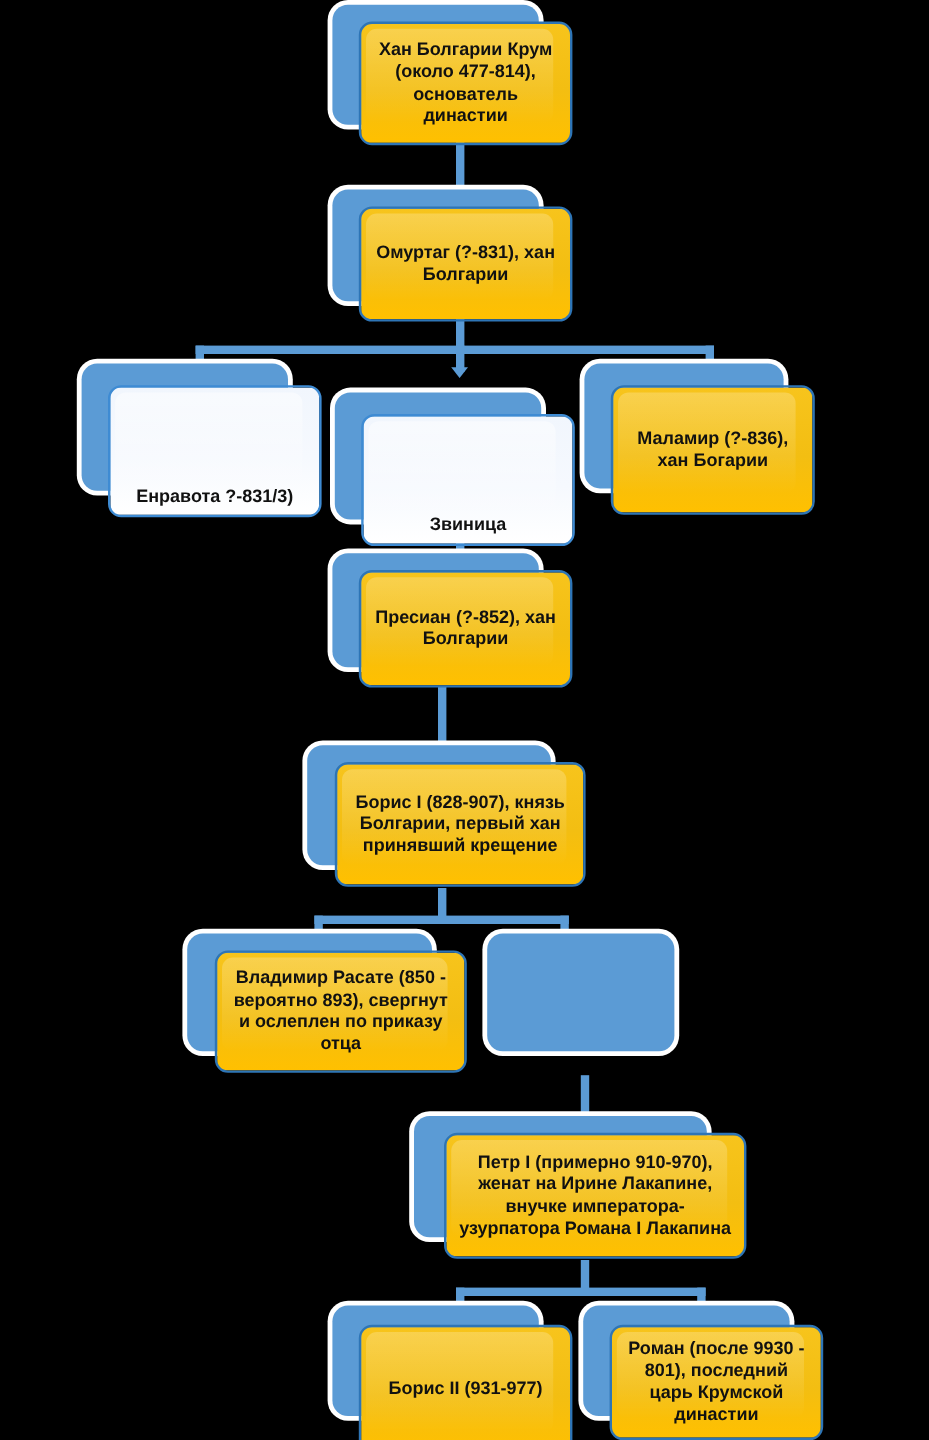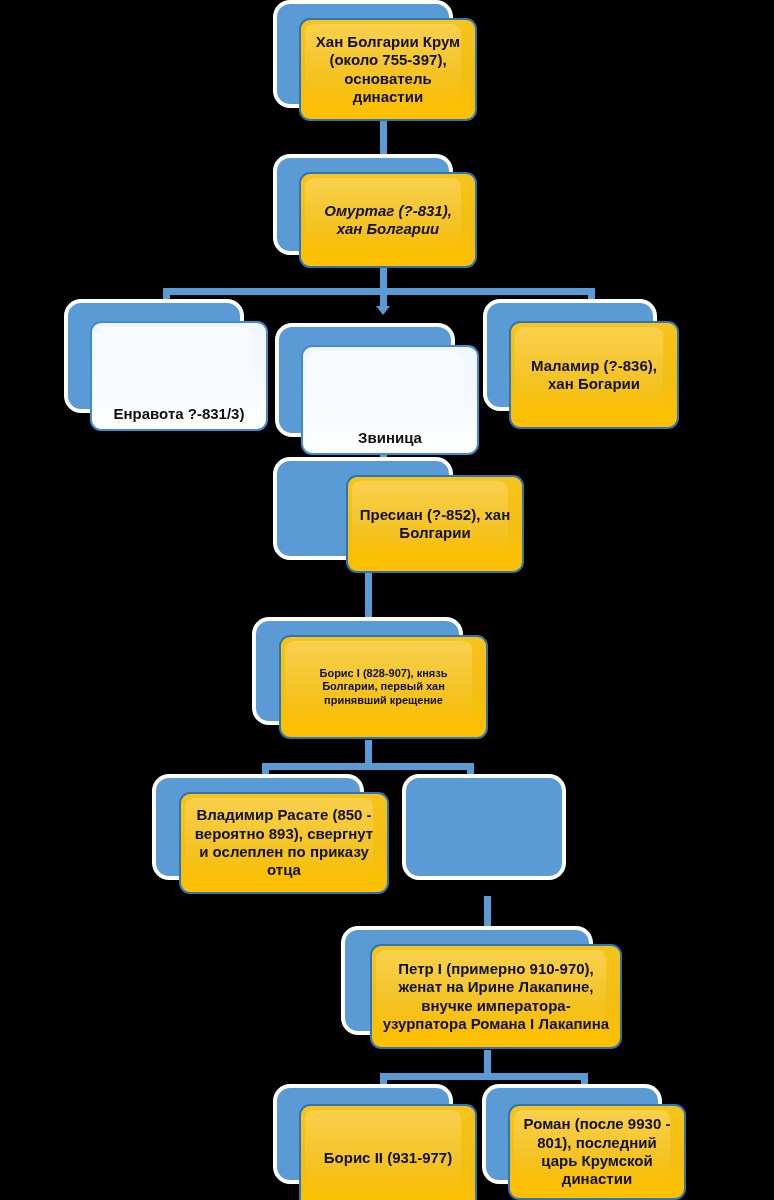--- a/index.html
+++ b/index.html
@@ -126,25 +126,25 @@
   <div class="conn conn-v" style="left:484px; top:1050px; height:28px;"></div>
   <div class="conn conn-h" style="left:380px; top:1073px; width:208px;"></div>
   <div class="conn conn-v" style="left:380px; top:1073px; height:20px;"></div>
   <div class="arrow" style="left:376px; top:1089px;"></div>
   <div class="conn conn-v" style="left:581px; top:1073px; height:20px;"></div>
   <div class="arrow" style="left:577px; top:1089px;"></div>
 
   <div class="node" style="left:277px; top:4px; width:200px; height:120px;">
     <div class="plate" style="width:172px; height:100px;"></div>
     <div class="card gold" style="left:22px; top:14px; width:178px; height:103px; font-size:15px;">
-      <span>Хан Болгарии Крум (около 755-397), основатель династии</span>
-    </div>
-  </div>
-
-  <div class="node" style="left:277px; top:158px; width:200px; height:112px;font-style:italic;">
+      <span>Хан Болгарии Крум (около 477-814), основатель династии</span>
+    </div>
+  </div>
+
+  <div class="node" style="left:277px; top:158px; width:200px; height:112px;">
     <div class="plate" style="width:172px; height:93px;"></div>
     <div class="card gold" style="left:22px; top:14px; width:178px; height:96px; font-size:15px;">
       <span>Омуртаг (?-831), хан Болгарии</span>
     </div>
   </div>
 
   <div class="node" style="left:68px; top:303px; width:200px; height:130px;">
     <div class="plate" style="width:172px; height:106px;"></div>
     <div class="card white" style="left:22px; top:18px; width:178px; height:110px; font-size:15px;">
       <span>Енравота ?-831/3)</span>
@@ -160,28 +160,28 @@
 
   <div class="node" style="left:487px; top:303px; width:192px; height:128px;">
     <div class="plate" style="width:166px; height:104px;"></div>
     <div class="card gold" style="left:22px; top:18px; width:170px; height:108px; font-size:15px;">
       <span>Маламир (?-836), хан Богарии</span>
     </div>
   </div>
 
   <div class="node" style="left:277px; top:461px; width:200px; height:115px;">
     <div class="plate" style="width:172px; height:95px;"></div>
-    <div class="card gold" style="left:22px; top:14px; width:178px; height:98px; font-size:15px;margin-left:47px;">
+    <div class="card gold" style="left:22px; top:14px; width:178px; height:98px; font-size:15px;">
       <span>Пресиан (?-852), хан Болгарии</span>
     </div>
   </div>
 
   <div class="node" style="left:256px; top:621px; width:232px; height:122px;">
     <div class="plate" style="width:203px; height:100px;"></div>
-    <div class="card gold" style="left:23px; top:14px; width:209px; height:104px; font-size:11px;">
+    <div class="card gold" style="left:23px; top:14px; width:209px; height:104px; font-size:15px;">
       <span>Борис I (828-907), князь Болгарии, первый хан принявший крещение</span>
     </div>
   </div>
 
   <div class="node" style="left:156px; top:778px; width:233px; height:120px;">
     <div class="plate" style="width:204px; height:98px;"></div>
     <div class="card gold" style="left:23px; top:14px; width:210px; height:102px; font-size:15px;">
       <span>Владимир Расате (850 - вероятно 893), свергнут и ослеплен по приказу отца</span>
     </div>
   </div>

